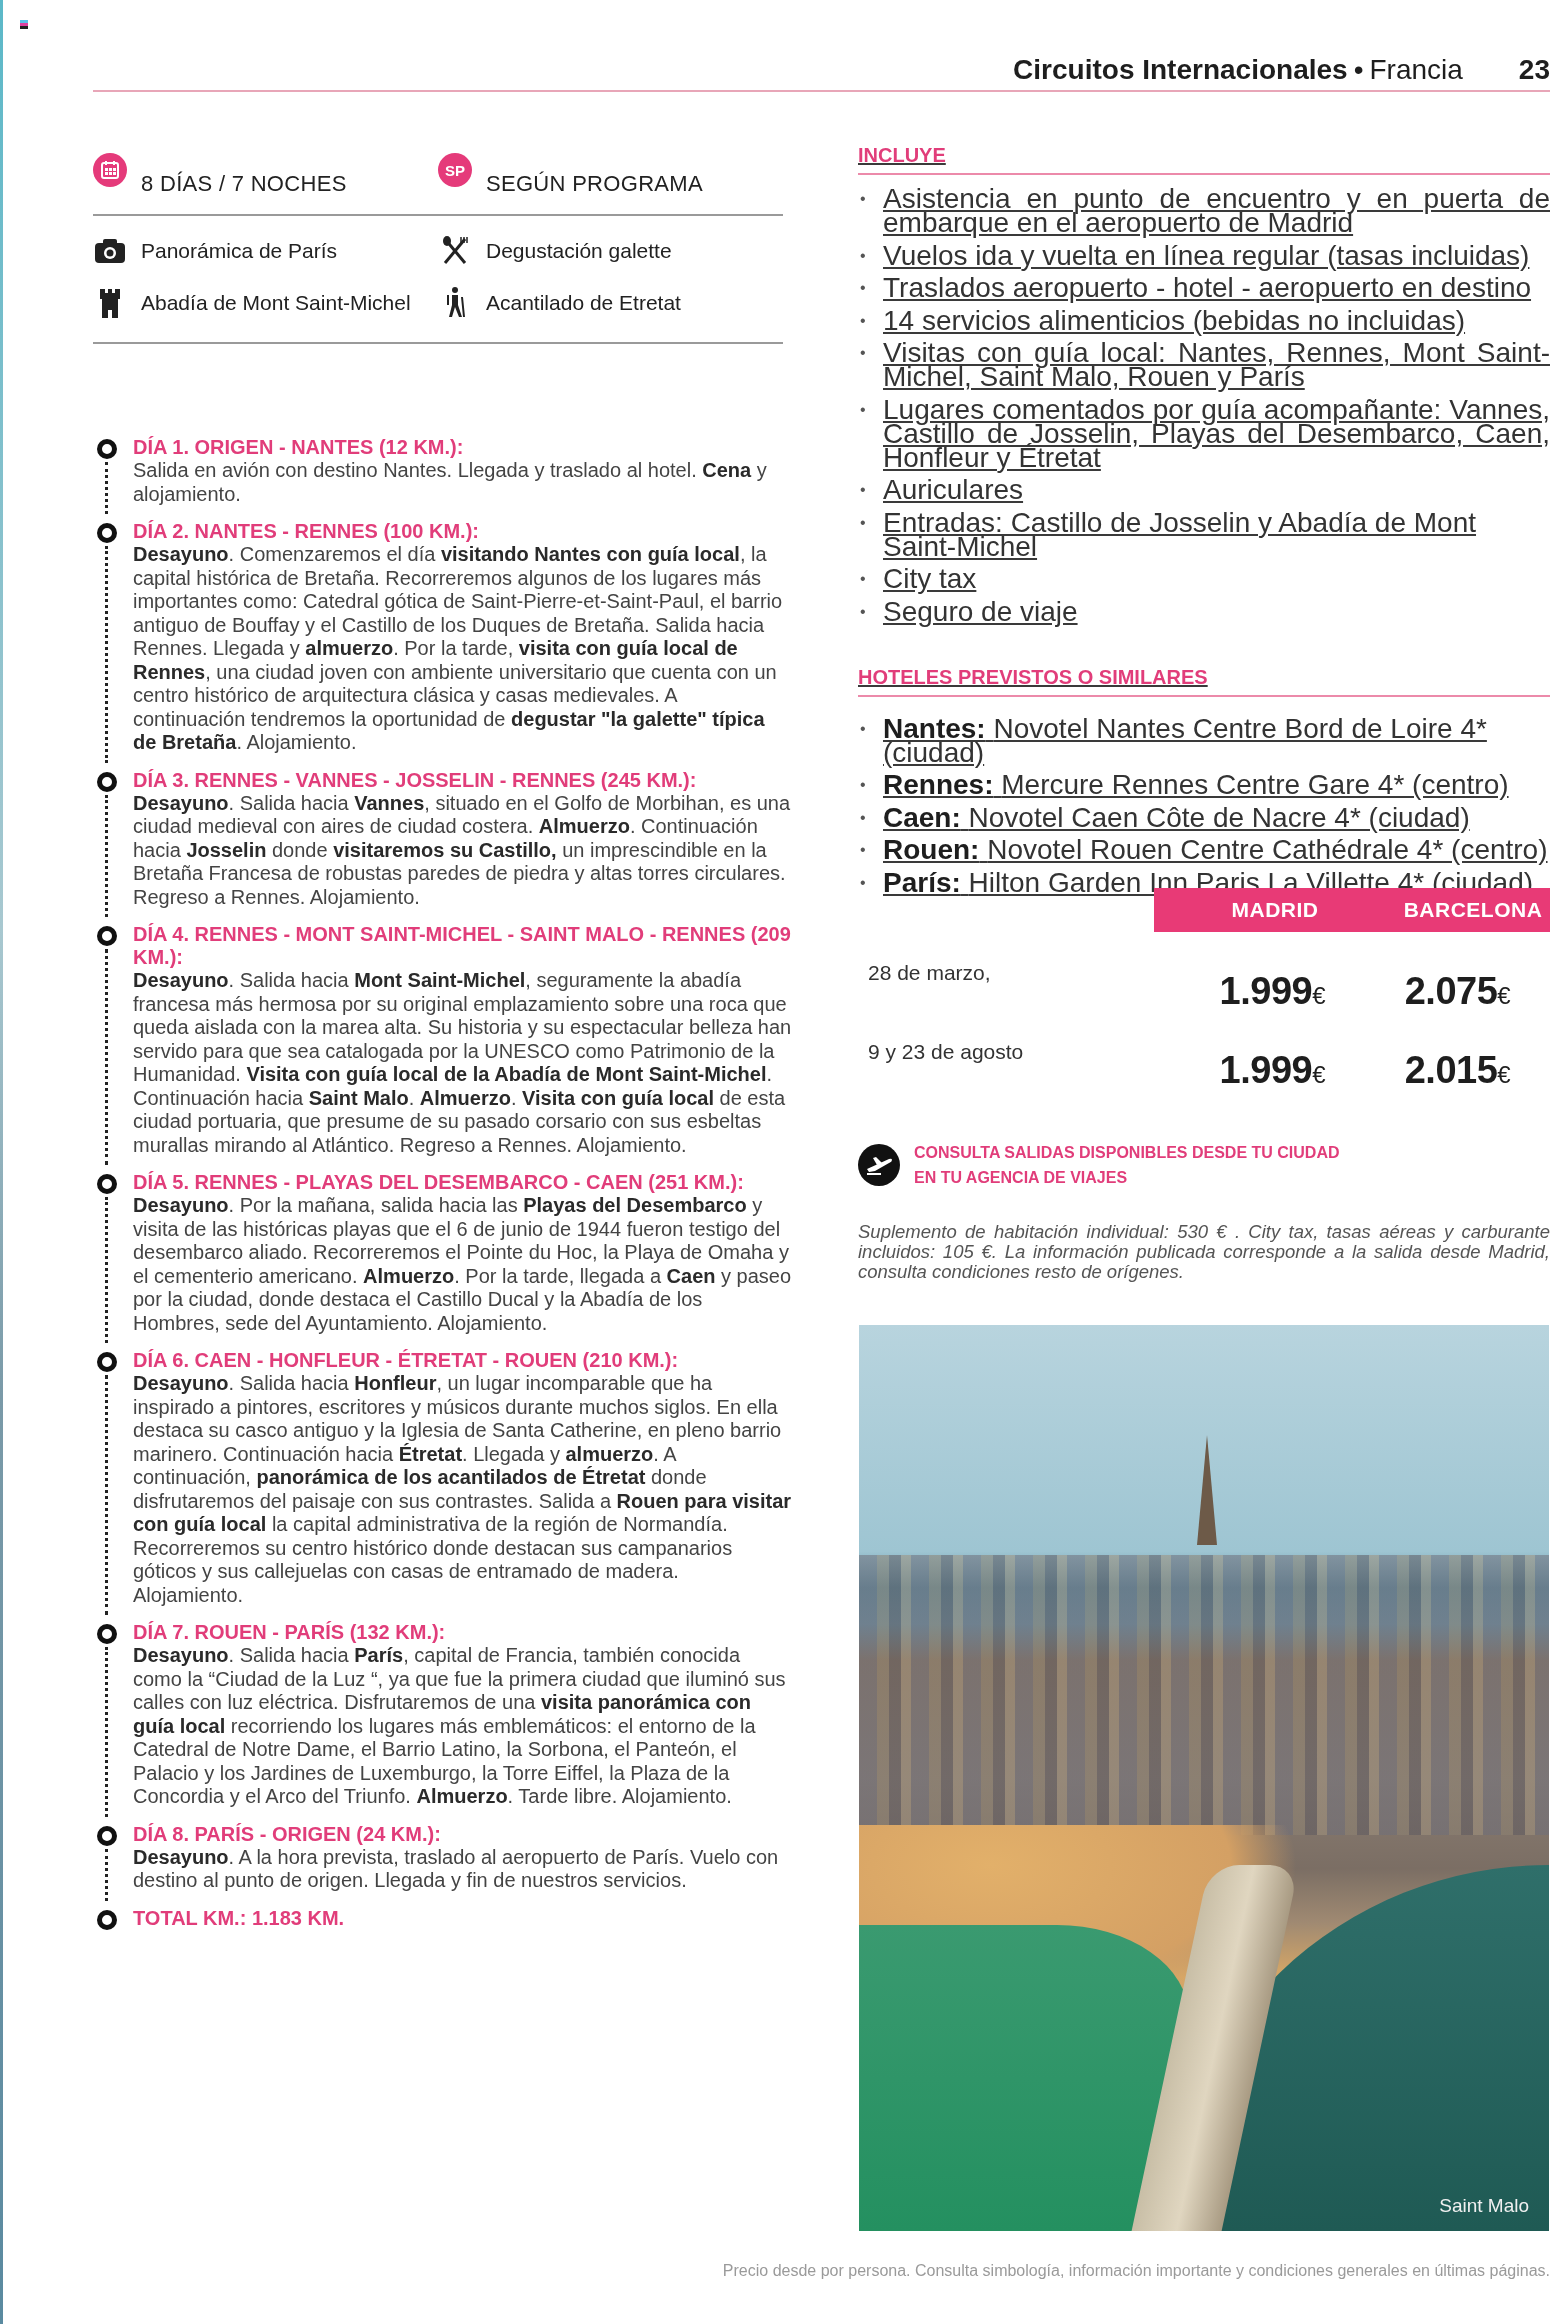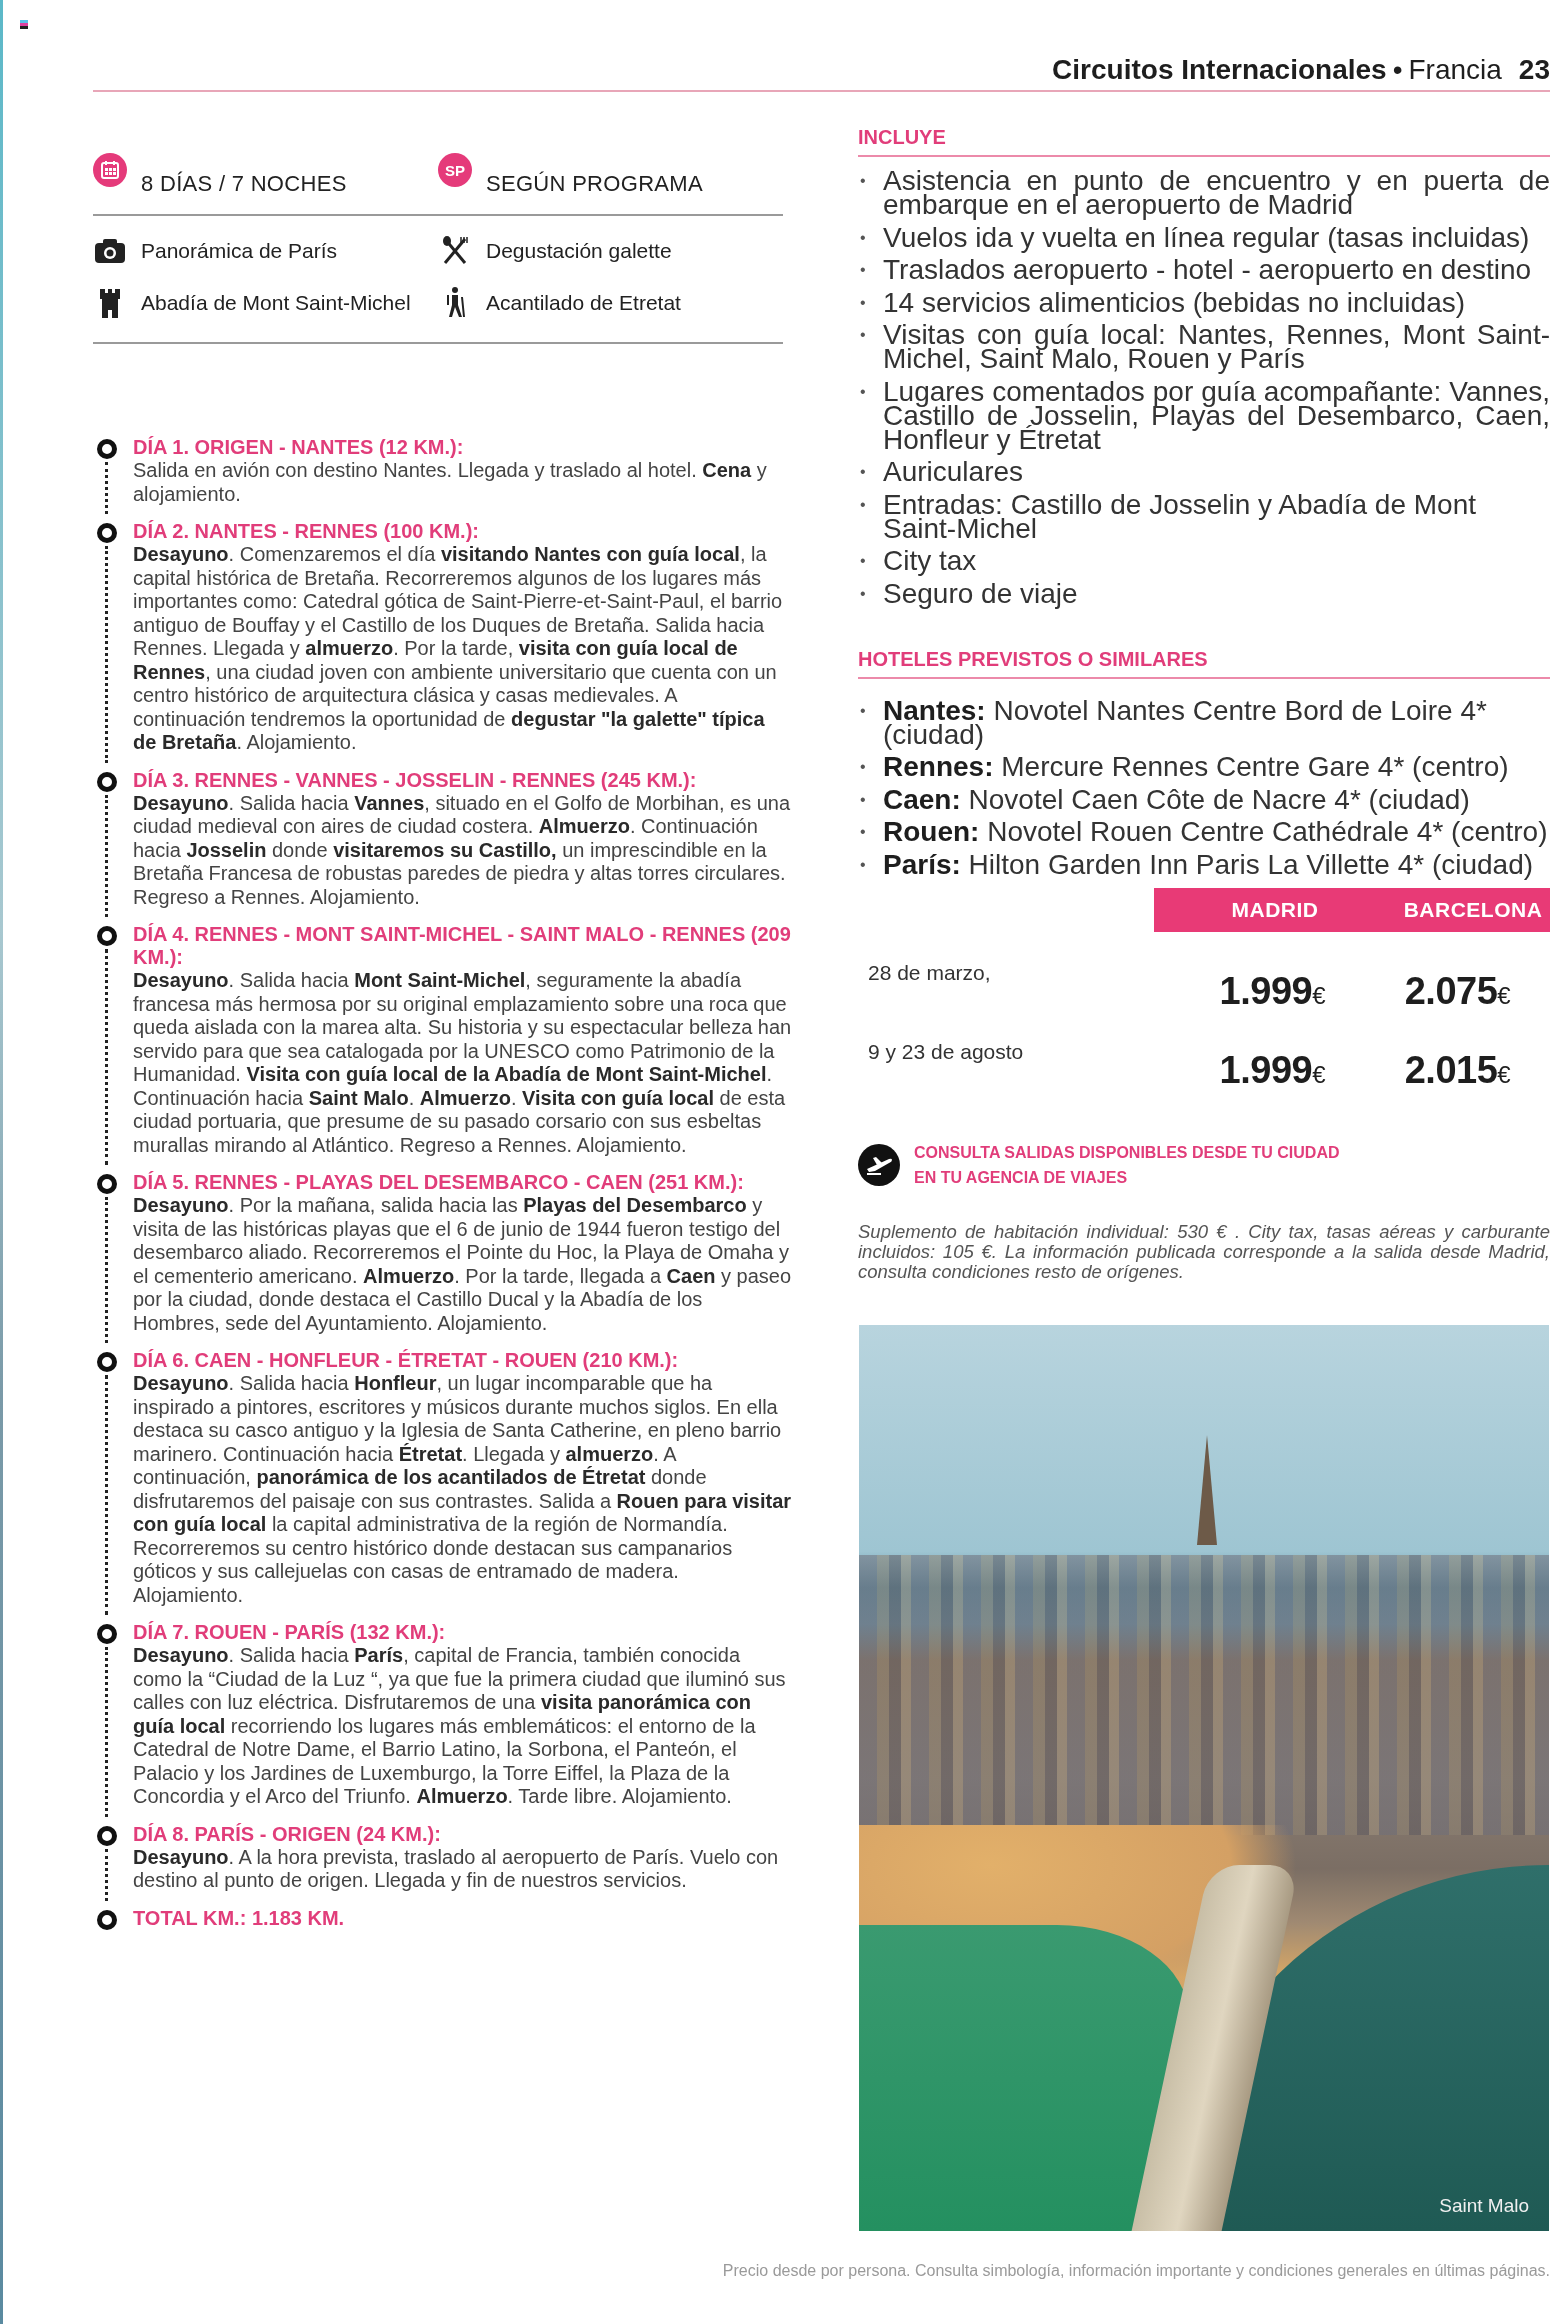--- a/index.html
+++ b/index.html
@@ -8,21 +8,21 @@
 
   .edge-strip { position: absolute; left: 0; top: 0; width: 3px; height: 2324px; background: linear-gradient(#5bb8c8, #a8c8d0 40%, #7a9aa8 60%, #5a8aa0); }
   .reg-mark { position: absolute; left: 20px; top: 20px; width: 8px; height: 9px; }
   .reg-mark i { display:block; height:3px; }
 
   
   .page-header { position: absolute; left: 93px; top: 50px; width: 1457px; height: 42px; border-bottom: 2px solid #e8a6b8; }
   .header-text { position: absolute; right: 0; top: 4px; font-size: 28px; color: #1e1e1e; white-space: nowrap; }
   .header-text b { font-weight: bold; }
   .header-text .sep { margin: 0 6px; }
-  .header-text .page-num { font-weight: bold; margin-left: 17px; }
+  .header-text .page-num { font-weight: bold; margin-left: 56px; }
 
   
   .left-col { position: absolute; left: 93px; top: 140px; width: 690px; }
   .facts-row { display: flex; align-items: center; height: 60px; }
   .fact { display: flex; align-items: center; width: 345px; }
   .fact-text { font-size: 22px; color: #222; letter-spacing: 0.3px; margin-top: 28px; }
   .circle-icon { width: 34px; height: 34px; border-radius: 50%; background: #e53a7a; display:flex; align-items:center; justify-content:center; color:#fff; font-weight:bold; font-size:15px; margin-right: 14px; }
   .hr { height: 2px; background: #9a9a9a; margin: 14px 0; }
   .high-grid { display: grid; grid-template-columns: 345px 345px; row-gap: 18px; padding-top: 4px; }
   .high { display: flex; align-items: center; }
@@ -31,21 +31,21 @@
 
   .itinerary { position: absolute; left: 93px; top: 436px; width: 700px; }
   .day { position: relative; padding-left: 40px; margin-bottom: 14px; }
   .day .dot { position: absolute; left: 4px; top: 3px; width: 20px; height: 20px; border-radius: 50%; border: 5px solid #111; background: #fff; }
   .day .dots { position: absolute; left: 12px; top: 26px; bottom: -8px; border-left: 3px dotted #222; }
   .day-title { font-size: 20px; font-weight: bold; color: #e13d7a; line-height: 23px; }
   .day-body { font-size: 20px; line-height: 23.5px; color: #444; }
   .day-body b { color: #2a2a2a; }
 
   
-  .right-col { position: absolute; left: 858px; top: 126px; width: 692px; }
+  .right-col { position: absolute; left: 858px; top: 144px; width: 692px; text-decoration: underline; }
   .section-title { font-size: 20px; font-weight: bold; color: #e13d7a; padding-bottom: 6px; border-bottom: 2px solid #ec8aaa; }
   .bullets { list-style: none; margin-top: 12px; }
   .bullets li { position: relative; padding-left: 25px; font-size: 28px; line-height: 24px; color: #333; margin-bottom: 8.5px; }
   .bullets li::before { content: "•"; position: absolute; left: 2px; top: 0; color: #555; font-size: 16px; }
   .bullets li.just { text-align: justify; text-align-last: left; }
   .hotels li b { color: #1e1e1e; }
 
   .prices { position: absolute; left: 858px; top: 888px; width: 692px; }
   .price-head { position: absolute; left: 296px; top: 0; width: 396px; height: 44px; background: #e83a76; display: flex; }
   .price-head span { flex: 1; color: #fff; font-weight: bold; font-size: 21px; display:flex; align-items:center; justify-content:center; letter-spacing: 0.5px; margin-left: 44px; }

